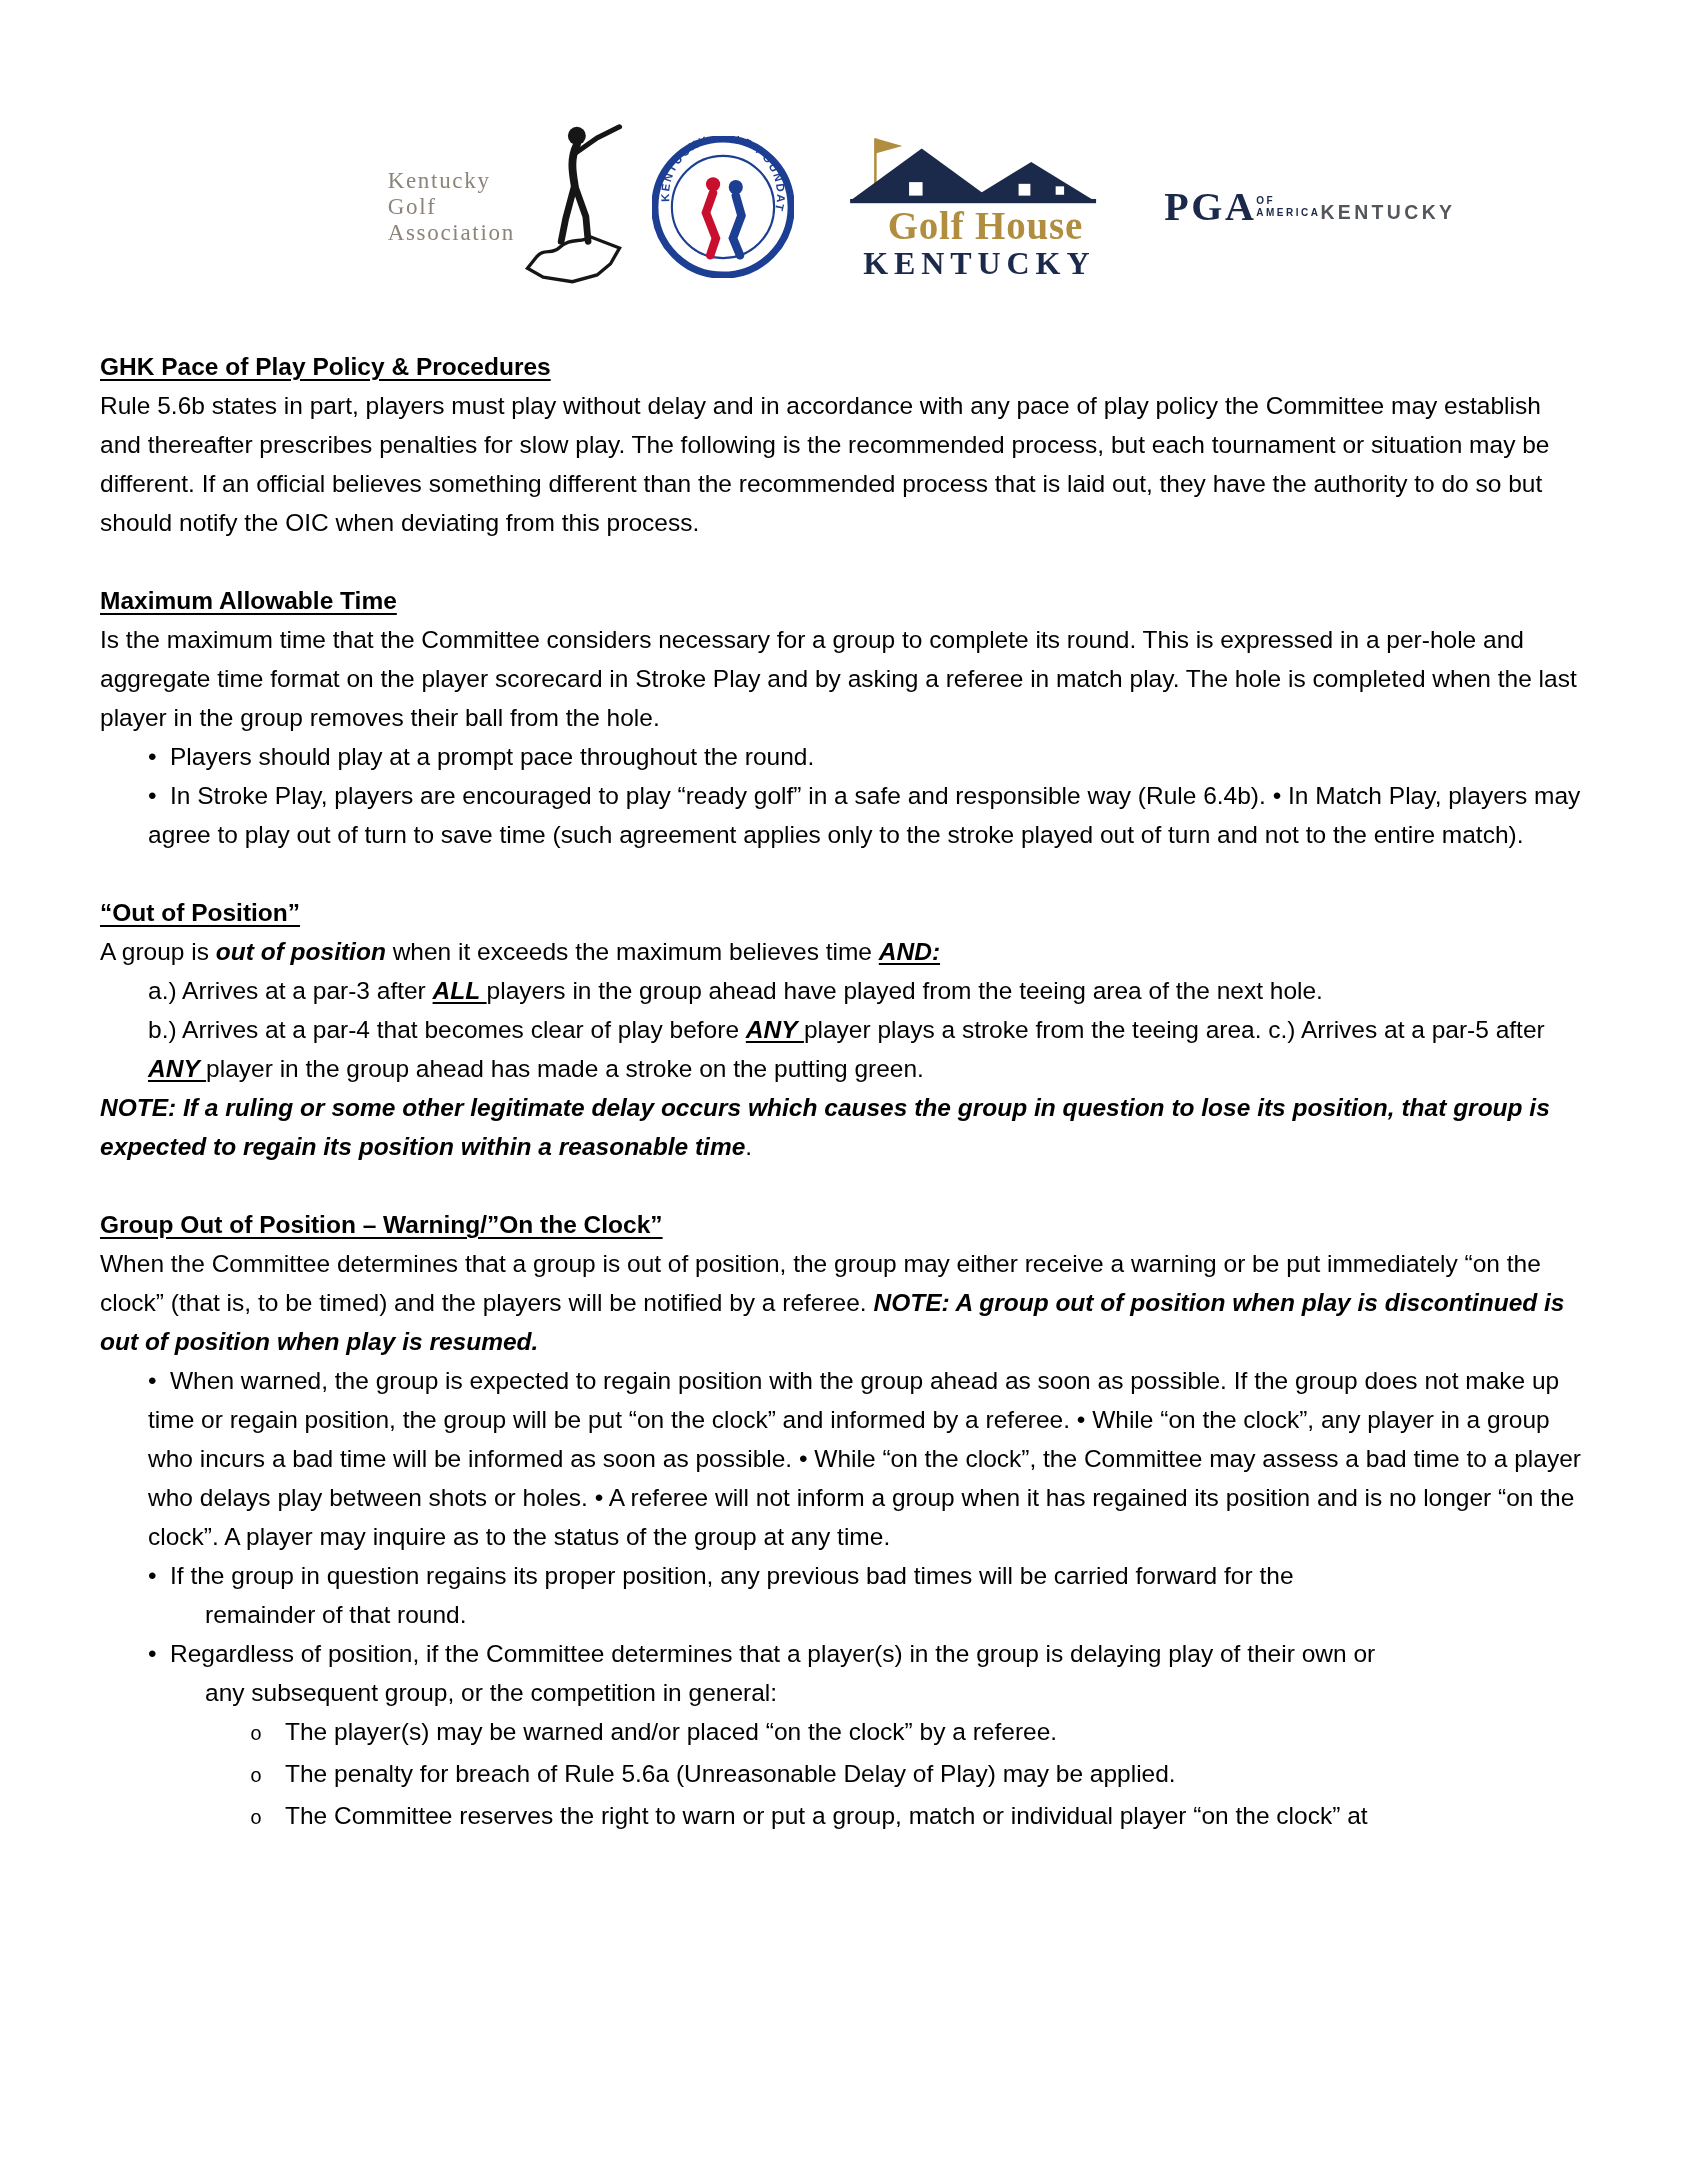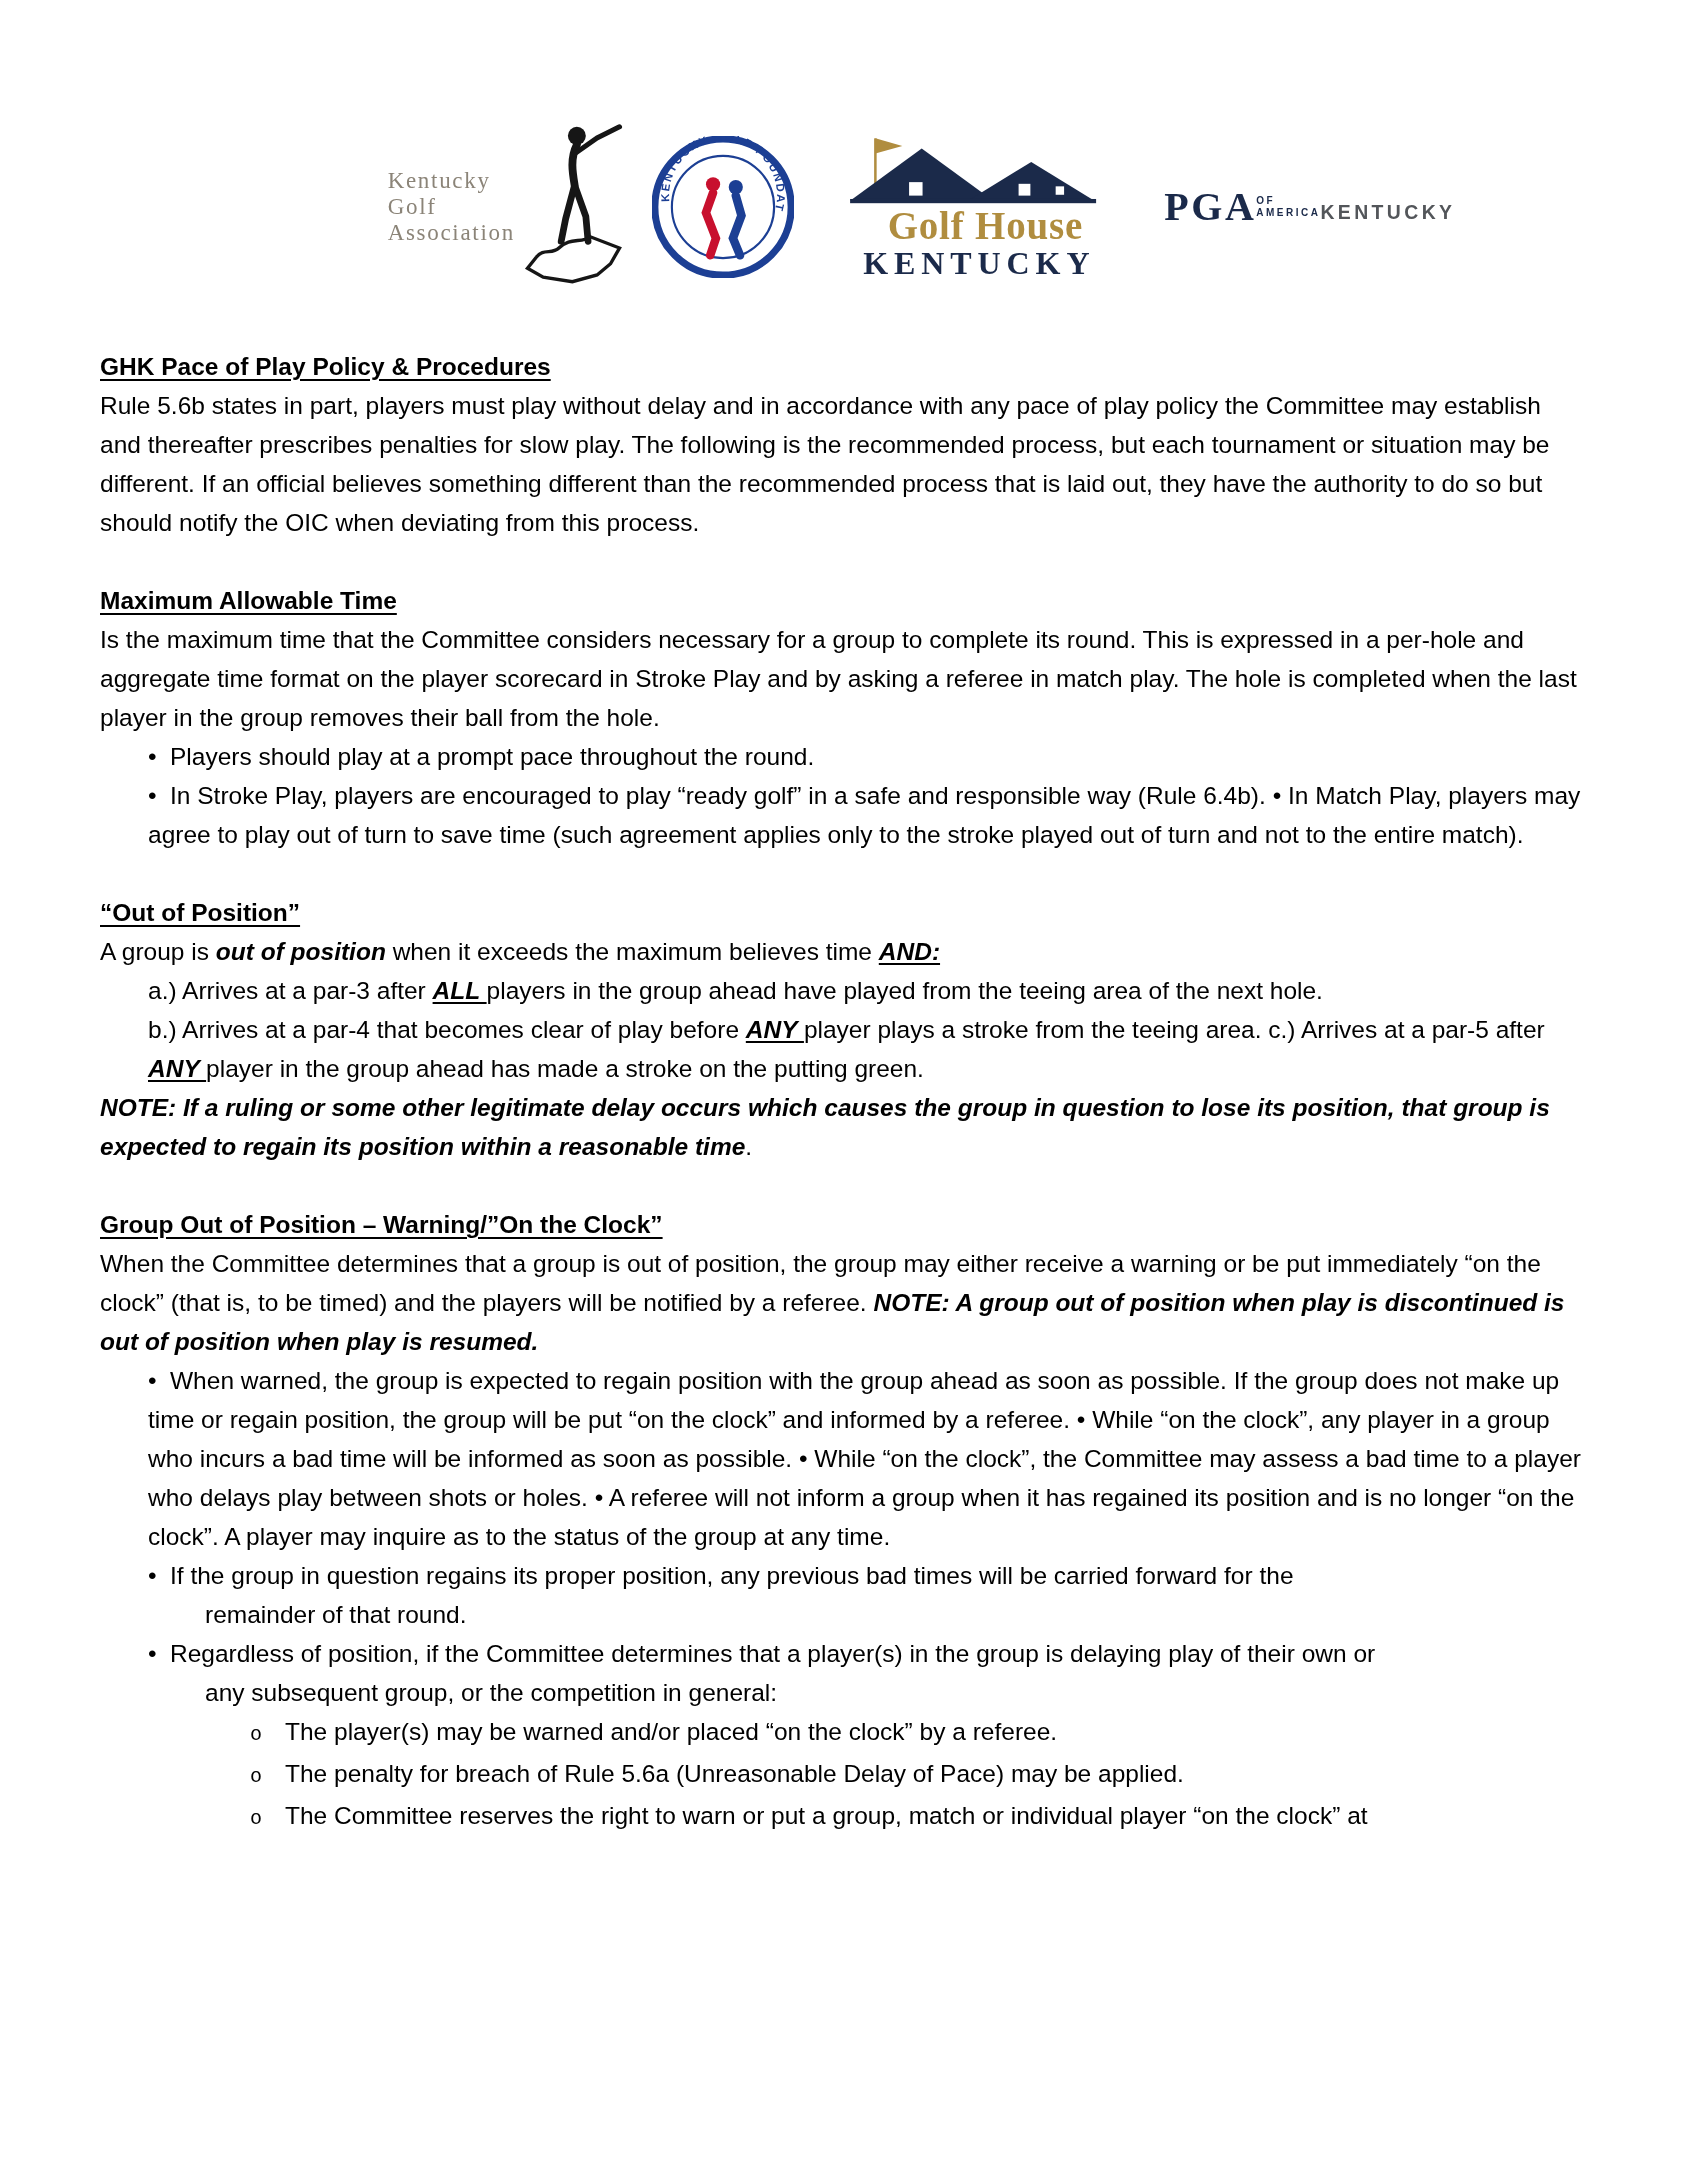--- a/index.html
+++ b/index.html
@@ -135,19 +135,19 @@
       <div class="h">Group Out of Position – Warning/”On the Clock”</div>
       <p class="para"><span>When the Committee determines that a group is out of position, the group may either receive a warning or be put immediately “on the clock” (that is, to be timed) and the players will be notified by a referee. </span><span class="bi">NOTE: A group out of position when play is discontinued is out of position when play is resumed.</span></p>
 
       <p class="para indent1"><span class="marker">•</span><span>When warned, the group is expected to regain position with the group ahead as soon as possible. If the group does not make up time or regain position, the group will be put “on the clock” and informed by a referee. • While “on the clock”, any player in a group who incurs a bad time will be informed as soon as possible. • While “on the clock”, the Committee may assess a bad time to a player who delays play between shots or holes. • A referee will not inform a group when it has regained its position and is no longer “on the clock”. A player may inquire as to the status of the group at any time.</span></p>
 
       <p class="para indent1"><span class="marker">•</span><span>If the group in question regains its proper position, any previous bad times will be carried forward for the</span><br><span class="cont">remainder of that round.</span></p>
 
       <p class="para indent1"><span class="marker">•</span><span>Regardless of position, if the Committee determines that a player(s) in the group is delaying play of their own or</span><br><span class="cont">any subsequent group, or the competition in general:</span></p>
 
       <p class="para sub"><span class="omarker">o</span><span>The player(s) may be warned and/or placed “on the clock” by a referee.</span></p>
-      <p class="para sub"><span class="omarker">o</span><span>The penalty for breach of Rule 5.6a (Unreasonable Delay of Pace) may be applied.</span></p>
+      <p class="para sub"><span class="omarker">o</span><span>The penalty for breach of Rule 5.6a (Unreasonable Delay of Play) may be applied.</span></p>
       <p class="para sub"><span class="omarker">o</span><span>The Committee reserves the right to warn or put a group, match or individual player “on the clock” at</span></p>
     </section>
 
   </main>
 </div>
 
 
 </body></html>

